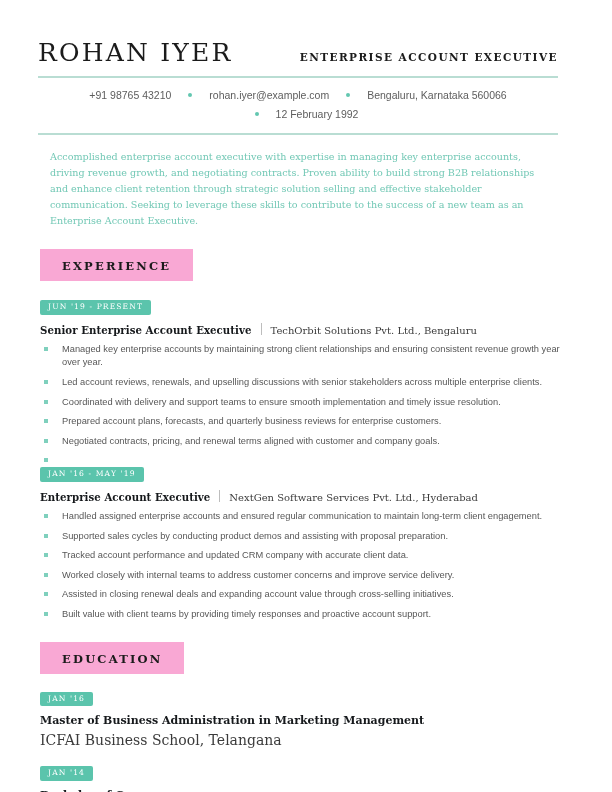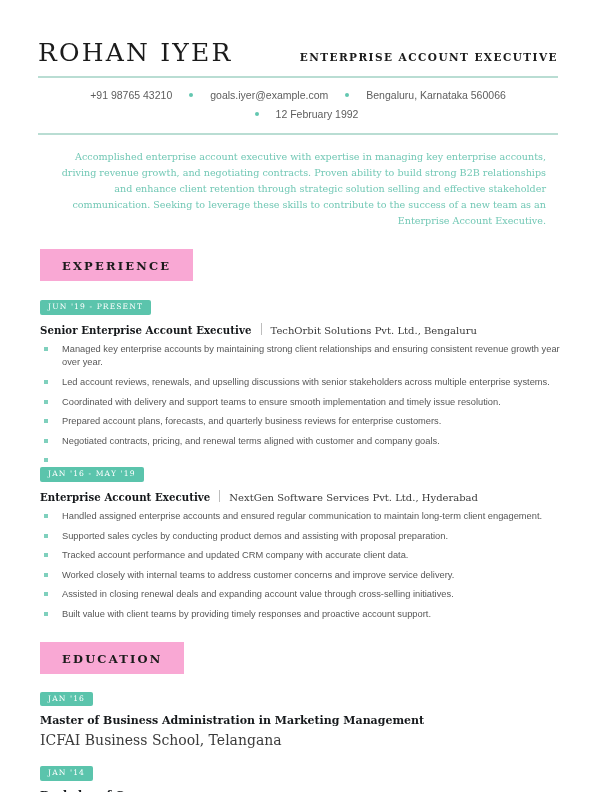--- a/index.html
+++ b/index.html
@@ -84,21 +84,21 @@
     background: #b9ddd3;
     margin: 13px 2px 0 2px;
   }
 
   
   .summary {
     font-family: "DejaVu Serif", serif;
     font-size: 9.6px;
     line-height: 16px;
     color: #72c8b5;
-    text-align: right;
+    text-align: left;
     padding: 14px 14px 0 14px;
   }
 
   
   .section {
     margin-top: 20px;
   }
   .section-head {
     display: inline-block;
     background: #f9a8d4;
@@ -210,21 +210,21 @@
   <div class="header-top">
     <div class="full-name">ROHAN IYER</div>
     <div class="job-title-head">ENTERPRISE ACCOUNT EXECUTIVE</div>
   </div>
   <div class="rule"></div>
 
   <div class="contact-rows">
     <div class="contact-line">
       <span class="contact-item">+91 98765 43210</span>
       <span class="dot-sep"></span>
-      <span class="contact-item">goals.iyer@example.com</span>
+      <span class="contact-item">rohan.iyer@example.com</span>
       <span class="dot-sep"></span>
       <span class="contact-item">Bengaluru, Karnataka 560066</span>
     </div>
     <div class="contact-line second">
       <span class="dot-sep"></span>
       <span class="contact-item">12 February 1992</span>
     </div>
   </div>
   <div class="rule2"></div>
 
@@ -237,21 +237,21 @@
 
     <div class="entry">
       <span class="date-badge">JUN '19 - PRESENT</span>
       <div class="entry-title-row">
         <span class="role">Senior Enterprise Account Executive</span>
         <span class="bar"></span>
         <span class="company">TechOrbit Solutions Pvt. Ltd.,  Bengaluru</span>
       </div>
       <ul class="bullets">
         <li><span class="sq"></span><span>Managed key enterprise accounts by maintaining strong client relationships and ensuring consistent revenue growth year over year.</span></li>
-        <li><span class="sq"></span><span>Led account reviews, renewals, and upselling discussions with senior stakeholders across multiple enterprise systems.</span></li>
+        <li><span class="sq"></span><span>Led account reviews, renewals, and upselling discussions with senior stakeholders across multiple enterprise clients.</span></li>
         <li><span class="sq"></span><span>Coordinated with delivery and support teams to ensure smooth implementation and timely issue resolution.</span></li>
         <li><span class="sq"></span><span>Prepared account plans, forecasts, and quarterly business reviews for enterprise customers.</span></li>
         <li><span class="sq"></span><span>Negotiated contracts, pricing, and renewal terms aligned with customer and company goals.</span></li>
         <li><span class="sq"></span></li>
       </ul>
     </div>
 
     <div class="entry">
       <span class="date-badge">JAN '16 - MAY '19</span>
       <div class="entry-title-row">

